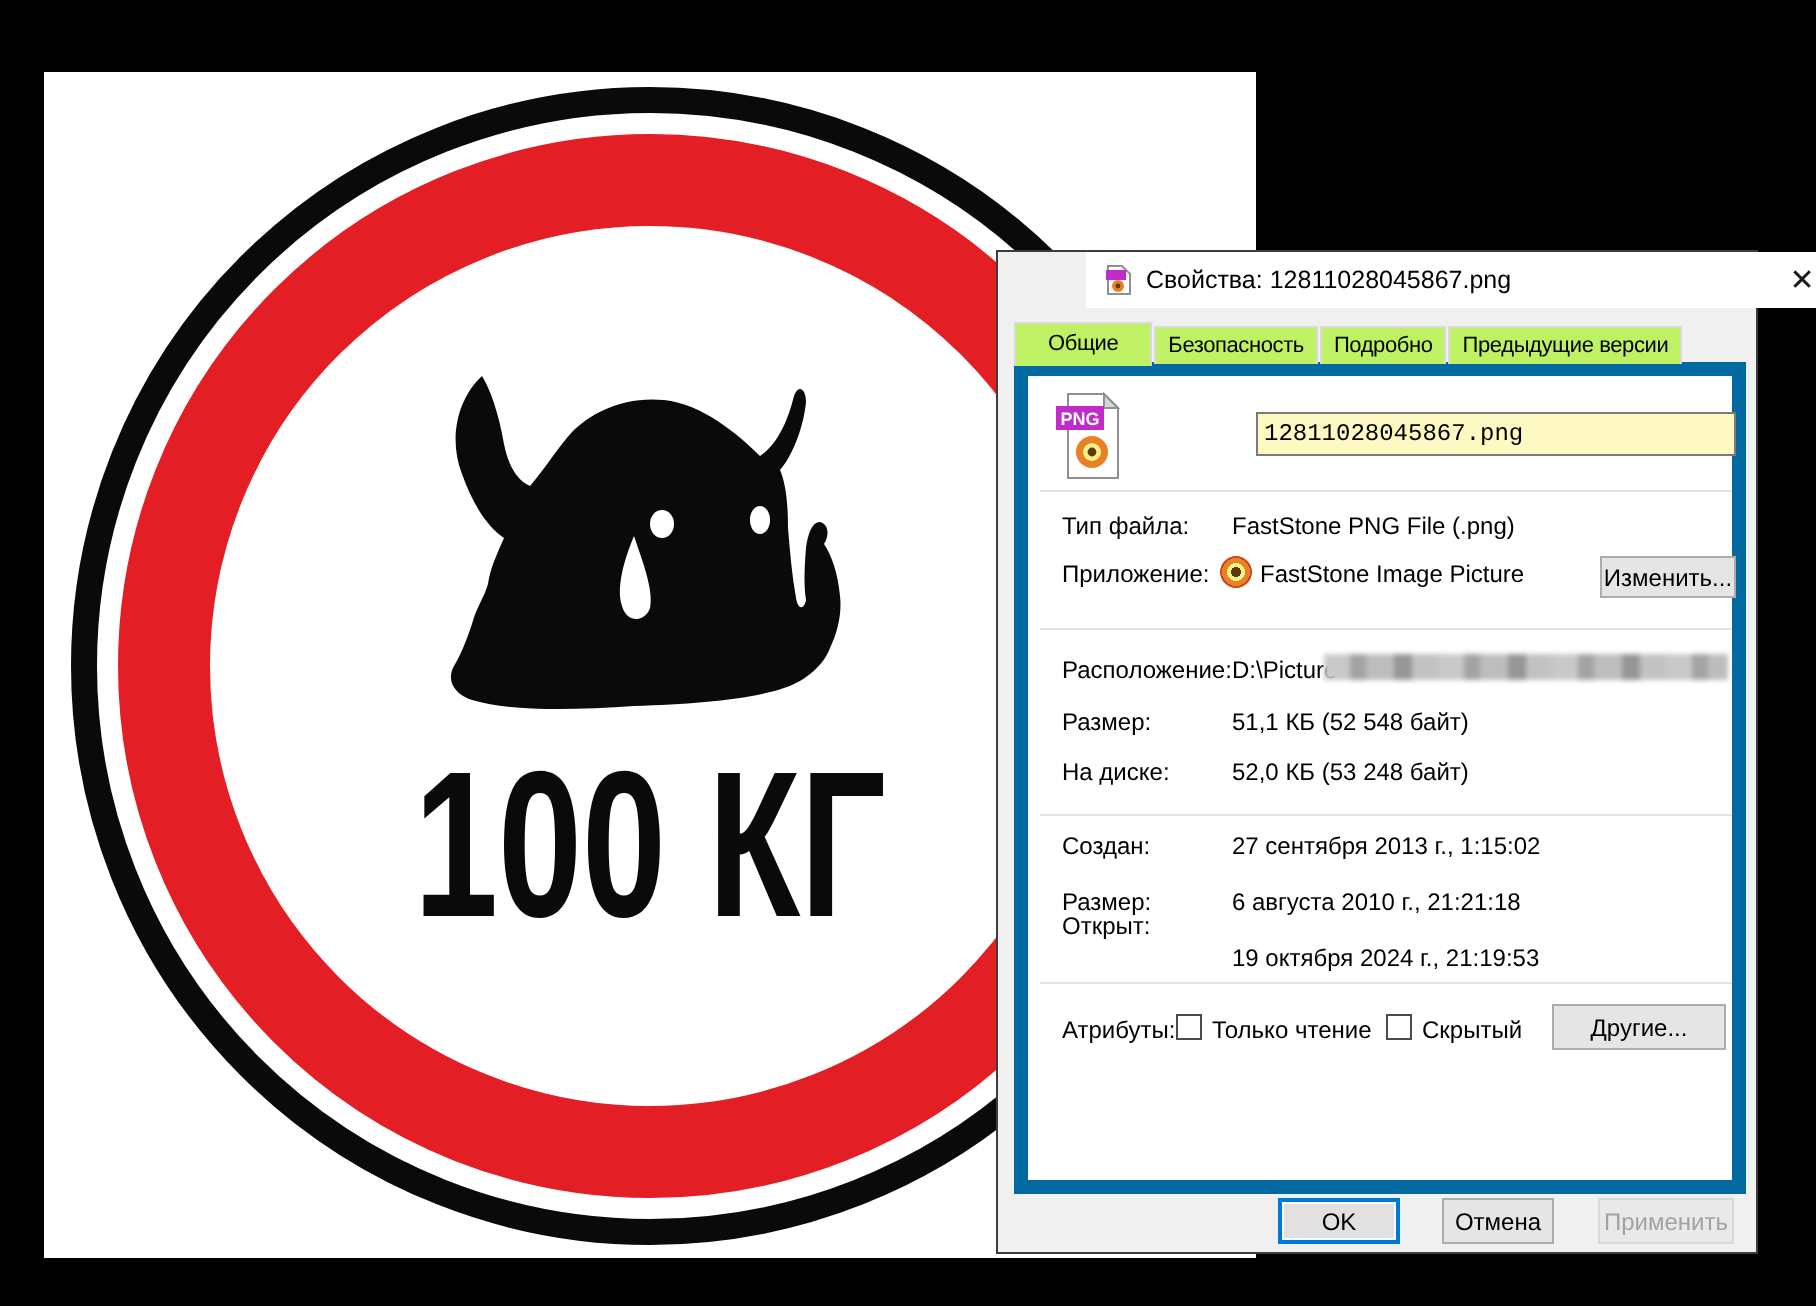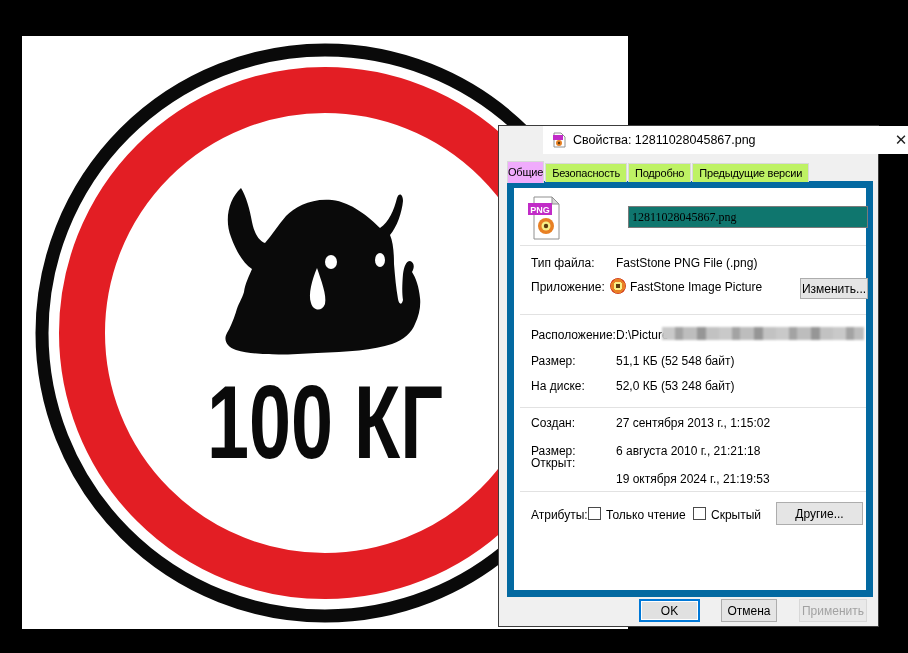--- a/index.html
+++ b/index.html
@@ -11,28 +11,28 @@
   .dialog{position:absolute;left:498px;top:125px;width:381px;height:502px;
           background:#f0f0f0;border:1px solid #3c3c3c;box-sizing:border-box;font-size:12px;color:#000;}
   .titlebar{position:absolute;left:0;top:0;width:100%;height:28px;background:#fff;margin-left:44px;}
   .win-icon{position:absolute;left:9px;top:6px;width:14px;height:16px;}
   .win-title{position:absolute;left:30px;top:7px;font-size:12.5px;white-space:nowrap;}
   .close-btn{position:absolute;right:4px;top:0;width:34px;height:28px;display:flex;
              align-items:center;justify-content:center;font-size:15px;color:#1a1a1a;cursor:default;}
   .tabs{position:absolute;left:8px;top:34px;display:flex;align-items:flex-end;height:22px;z-index:3;}
   .tab{background:#bef264;border:1px solid #d9d9d9;border-bottom:none;
        padding:3px 6px 3px;font-size:11px;margin-right:1px;white-space:nowrap;letter-spacing:-0.2px;}
-  .tab.active{background:#f0abfc;padding:4px 0 5px;margin-bottom:-1px;position:relative;z-index:4;}
+  .tab.active{background:#bef264;padding:4px 16px 5px;margin-bottom:-1px;position:relative;z-index:4;}
   .tabpage{position:absolute;left:8px;top:55px;width:366px;height:416px;background:#fff;
            border:7px solid #0369a1;box-sizing:border-box;}
   .sep{position:absolute;left:6px;width:346px;height:1px;background:#e2e2e2;}
   .rowlabel{position:absolute;left:17px;white-space:nowrap;}
   .rowvalue{position:absolute;left:102px;white-space:nowrap;}
   .filebox{position:absolute;left:114px;top:18px;width:232px;height:18px;border:1px solid #7a7a7a;
-           font-family:Liberation Serif, serif;font-size:12px;padding:1px 3px;background:#0f766e;}
+           font-family:Liberation Mono, monospace;font-size:12px;padding:1px 3px;background:#fef9c3;}
   .fileicon{position:absolute;left:12px;top:8px;}
   .appicon{position:absolute;left:96px;top:90px;width:16px;height:16px;border-radius:50%;
            background:radial-gradient(circle at 50% 50%, #5a3a10 0 2.5px, #f7ef86 2.5px 4.5px, #e88024 4.5px 7px, #d3421f 7px 8px, transparent 8px);}
   .btn{position:absolute;background:#e5e5e5;border:1px solid #adadad;box-sizing:border-box;
        font-family:"Liberation Sans","DejaVu Sans",sans-serif;font-size:12px;text-align:center;
        display:flex;align-items:center;justify-content:center;white-space:nowrap;}
   .btn.primary{border:2px solid #0078d7;background:#e1e1e1;box-shadow:inset 0 0 0 1px #fff;}
   .btn.disabled{background:#e9e9e9;border:1px solid #d8d8d8;color:#a2a2a2;}
   .checkbox{position:absolute;width:13px;height:13px;background:#fff;border:1px solid #4a4a4a;box-sizing:border-box;}
   .cblabel{position:absolute;white-space:nowrap;}

